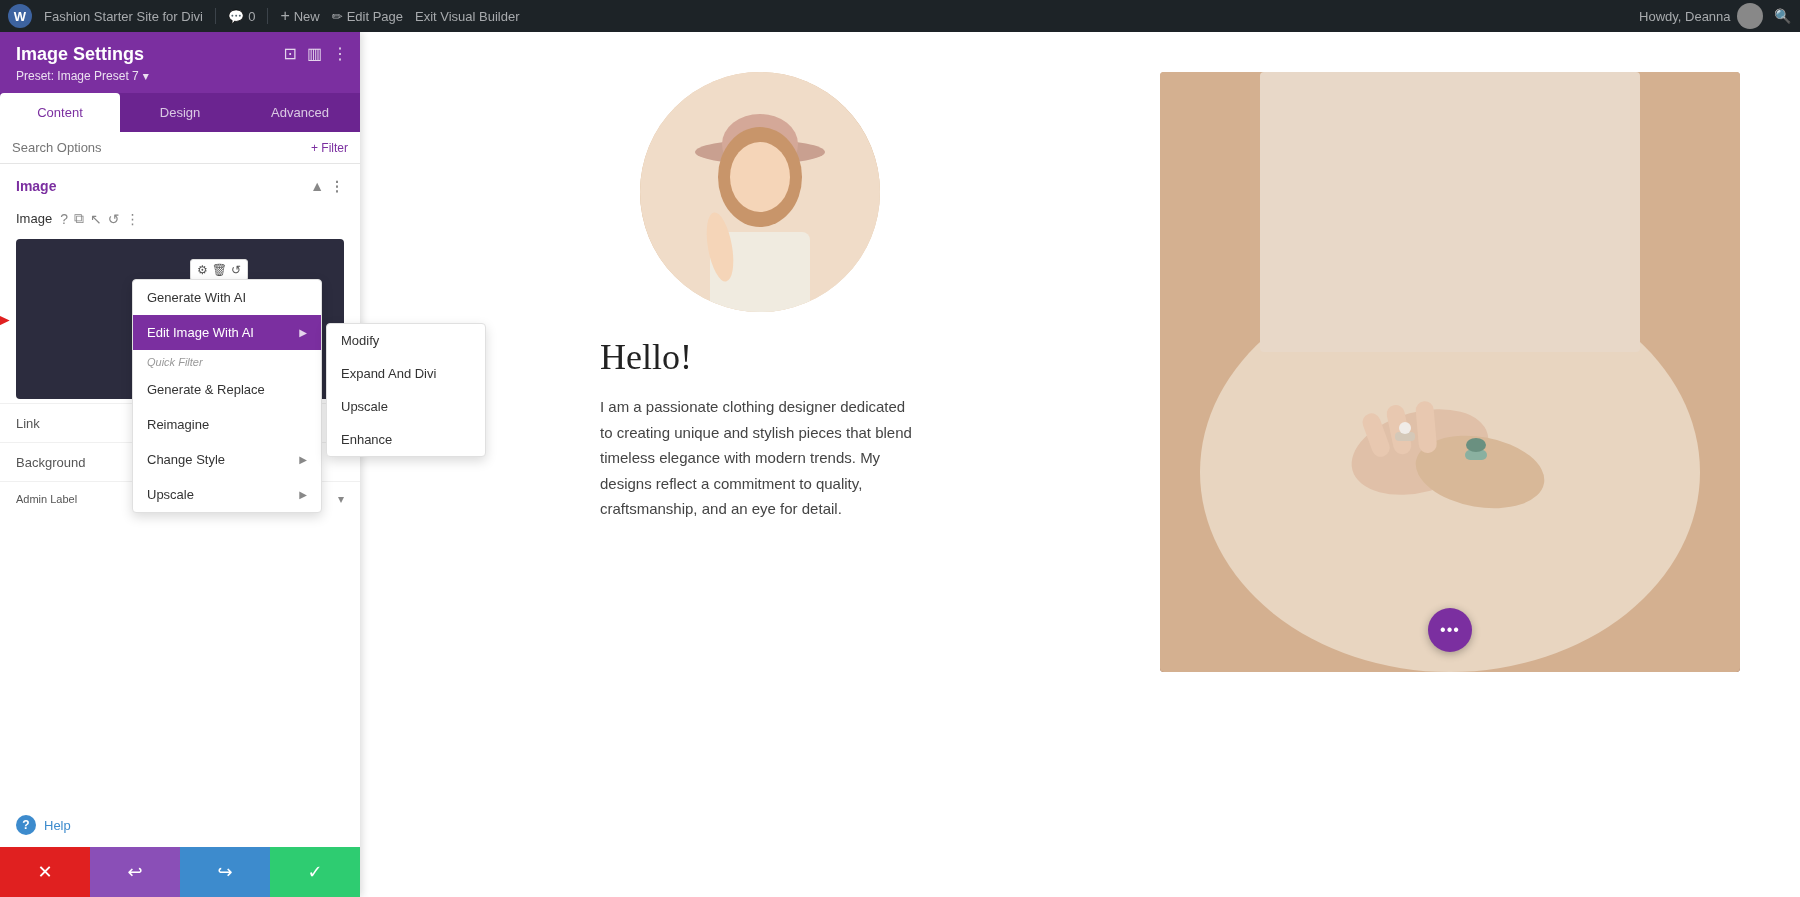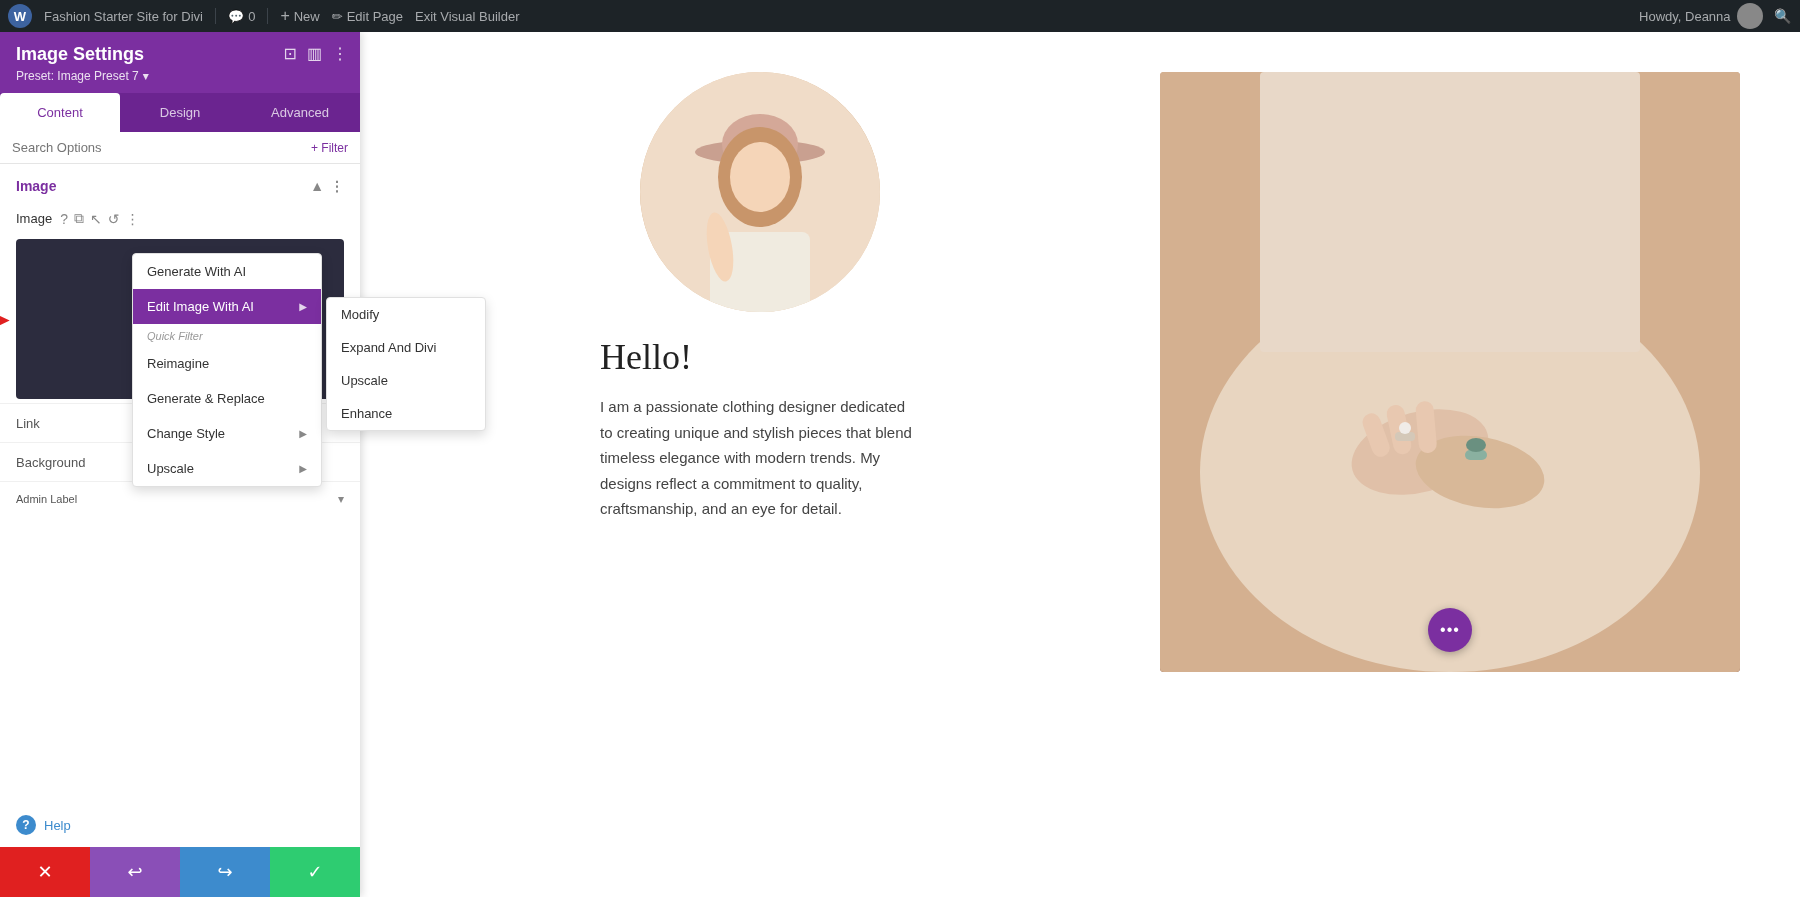--- a/index.html
+++ b/index.html
@@ -186,21 +186,21 @@
       border-radius: 3px;
       margin: 0 auto;
       position: relative;
       left: 60px;
     }
 
     
     .dropdown-container {
       position: absolute;
       left: 100px;
-      top: 14px;
+      top: 40px;
       display: flex;
       gap: 0;
       z-index: 200;
       padding-left: 16px;
     }
 
     .dropdown-primary {
       background: white;
       border: 1px solid #e0e0e0;
       border-radius: 4px;
@@ -499,24 +499,24 @@
             <span>Generate With AI</span>
           </div>
           <div class="dropdown-item active">
             <span>Edit Image With AI</span>
             <span class="dropdown-chevron-white">▶</span>
           </div>
           <div class="dropdown-item-quick">
             <span>Quick Filter</span>
           </div>
           <div class="dropdown-item">
+            <span>Generate &amp; Replace</span>
+          </div>
+          <div class="dropdown-item">
             <span>Reimagine</span>
-          </div>
-          <div class="dropdown-item">
-            <span>Generate &amp; Replace</span>
           </div>
           <div class="dropdown-item">
             <span>Change Style</span>
             <span class="dropdown-chevron">▶</span>
           </div>
           <div class="dropdown-item">
             <span>Upscale</span>
             <span class="dropdown-chevron">▶</span>
           </div>
         </div>

